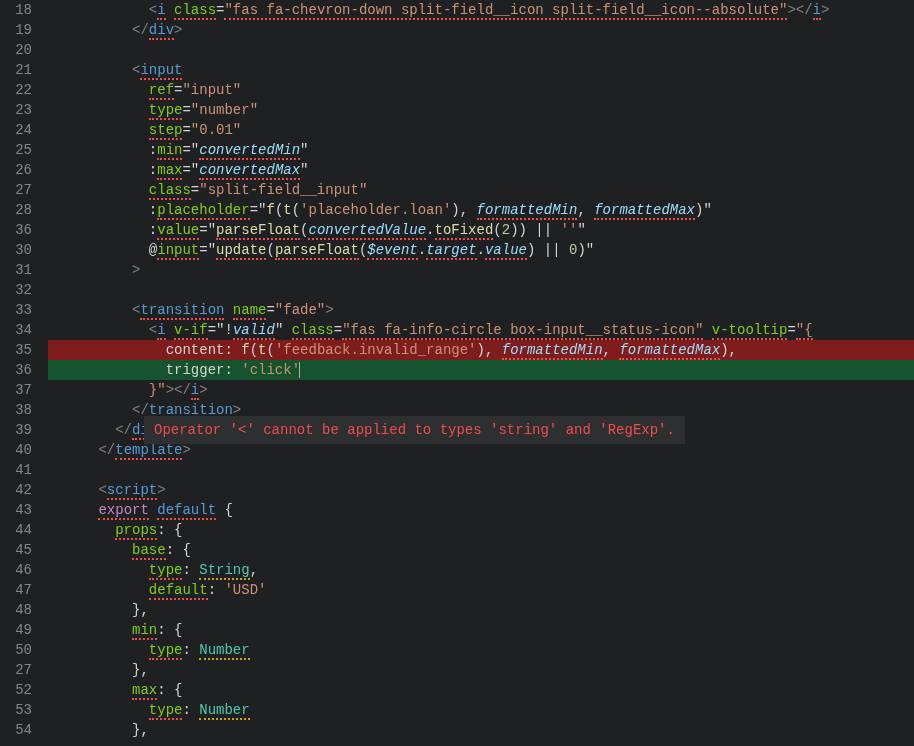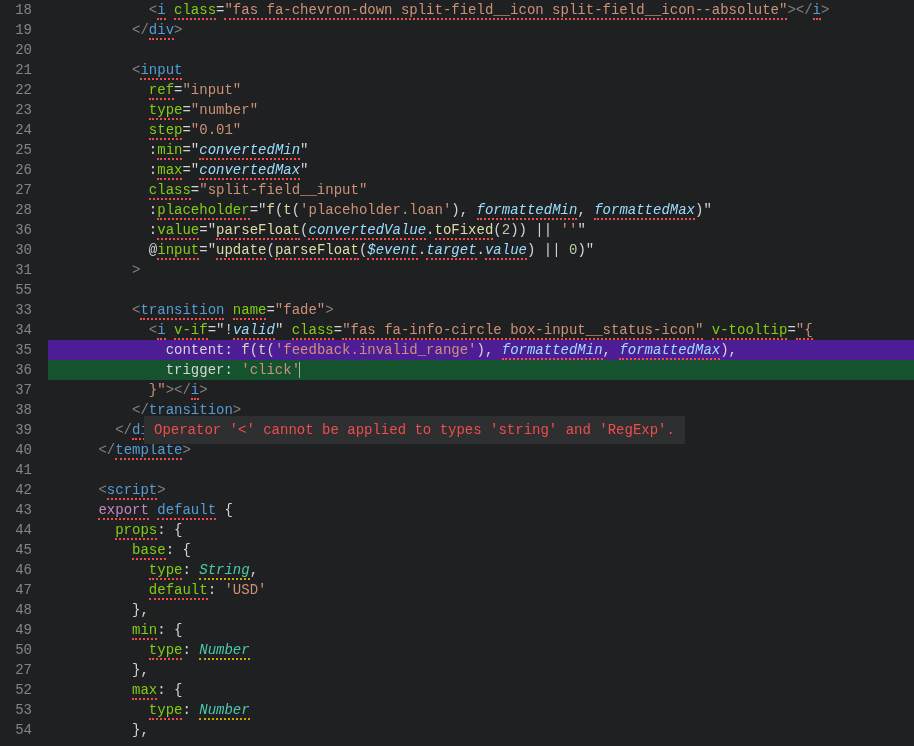--- a/index.html
+++ b/index.html
@@ -29,33 +29,33 @@
   .gutter .ln { height: 20px; }
   .code-area {
     flex: 1;
     position: relative;
     white-space: pre;
     overflow: hidden;
   }
   .code-line {
     height: 20px;
   }
-  .hl-line-35 { background: #4c1d95; }
+  .hl-line-35 { background: #7f1d1d; }
   .hl-line-36 { background: #14532d; }
 
   
   .tag-br   { color: #808080; }   
   .tag      { color: #569cd6; }   
   .attr     { color: #84cc16; }   
   .str      { color: #ce9178; }   
   .fn       { color: #dcdcaa; }   
   .num      { color: #b5cea8; }   
   .val      { color: #9cdcfe; font-style: italic; }   
   .kw       { color: #c586c0; }   
-  .type     { color: #4ec9b0; font-style: italic; } 
+  .type     { color: #4ec9b0; } 
   .plain    { color: #d4d4d4; }
 
   
   .sq-red { border-bottom: 2px dotted #f14c4c; }
   .sq-yel { border-bottom: 2px dotted #cca700; }
 
   .err-tooltip {
     position: absolute;
     left: 144px;
     top: 416px; 
@@ -87,21 +87,21 @@
       <div class="ln">22</div>
       <div class="ln">23</div>
       <div class="ln">24</div>
       <div class="ln">25</div>
       <div class="ln">26</div>
       <div class="ln">27</div>
       <div class="ln">28</div>
       <div class="ln">36</div>
       <div class="ln">30</div>
       <div class="ln">31</div>
-      <div class="ln">55</div>
+      <div class="ln">32</div>
       <div class="ln">33</div>
       <div class="ln">34</div>
       <div class="ln">35</div>
       <div class="ln">36</div>
       <div class="ln">37</div>
       <div class="ln">38</div>
       <div class="ln">39</div>
       <div class="ln">40</div>
       <div class="ln">41</div>
       <div class="ln">42</div>

